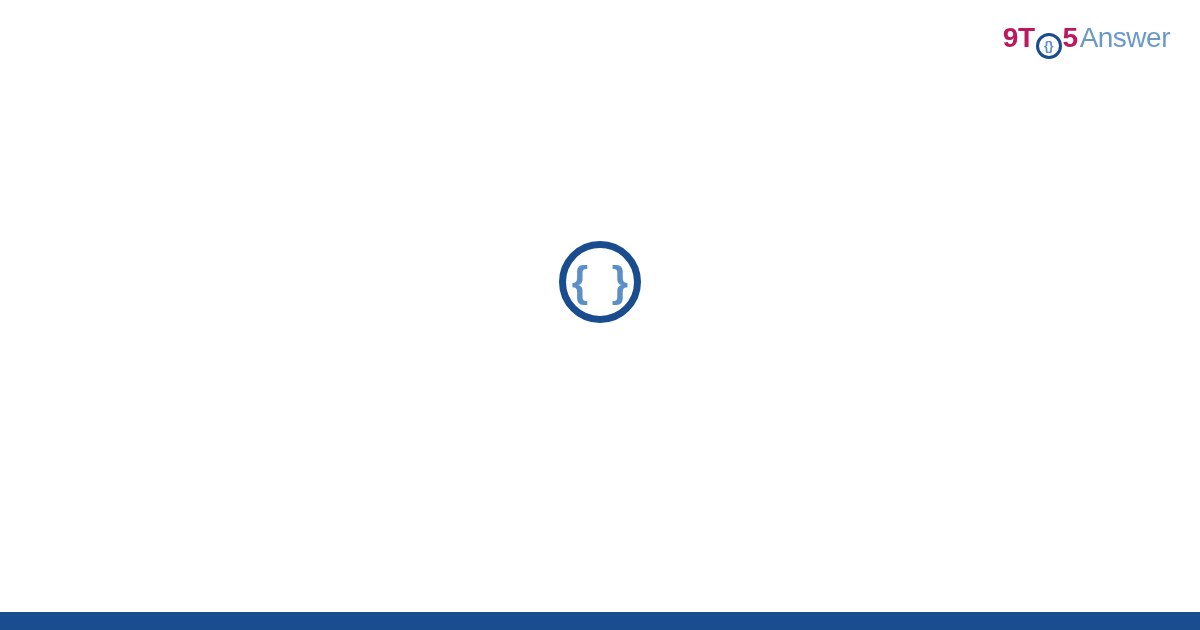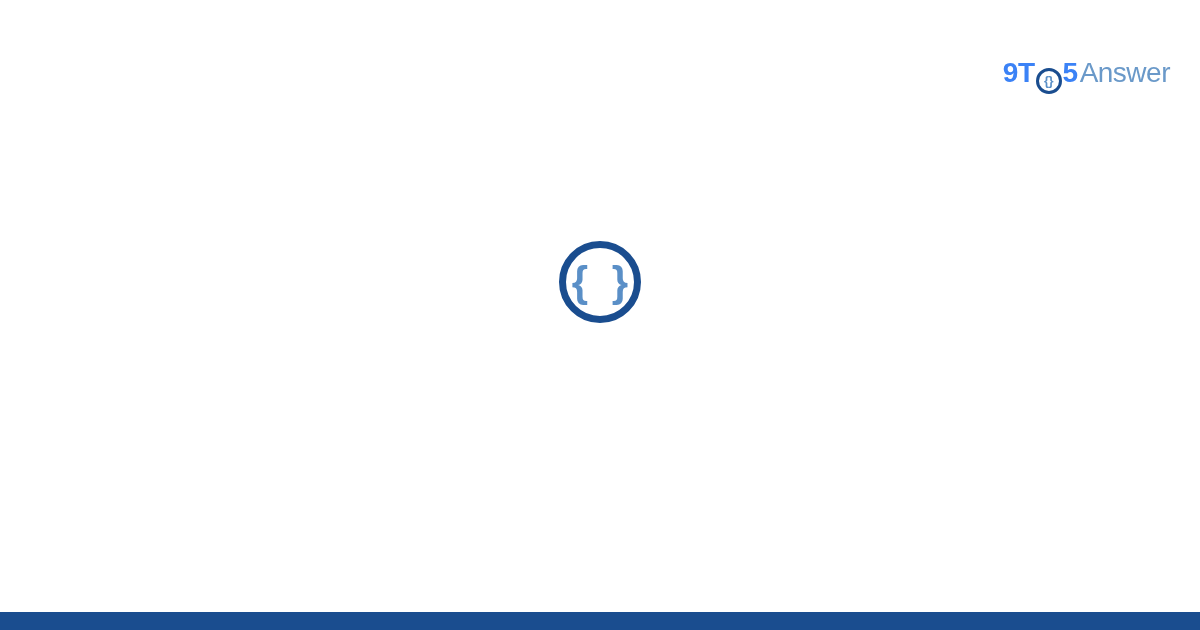--- a/index.html
+++ b/index.html
@@ -20,21 +20,21 @@
       top: 22px;
       right: 30px;
       display: flex;
       align-items: baseline;
       font-size: 28px;
       font-weight: 600;
       color: #1a4d8f;
       letter-spacing: -0.5px;
     }
     .logo-num {
-      color: #3b82f6;
+      color: #be185d;
       font-weight: 700;
     }
     .logo-o {
       display: inline-flex;
       align-items: center;
       justify-content: center;
       width: 26px;
       height: 26px;
       border: 3px solid #1a4d8f;
       border-radius: 50%;
@@ -45,21 +45,20 @@
     .logo-o-inner {
       font-size: 13px;
       color: #5a8fc7;
       font-weight: 700;
       line-height: 1;
     }
     .logo-answer {
       color: #6a99c9;
       font-weight: 400;
       margin-left: 2px;
-      margin-top: 35px;
     }
     .main {
       position: absolute;
       top: 0;
       left: 0;
       width: 1200px;
       height: 612px;
       display: flex;
       flex-direction: column;
       align-items: center;

